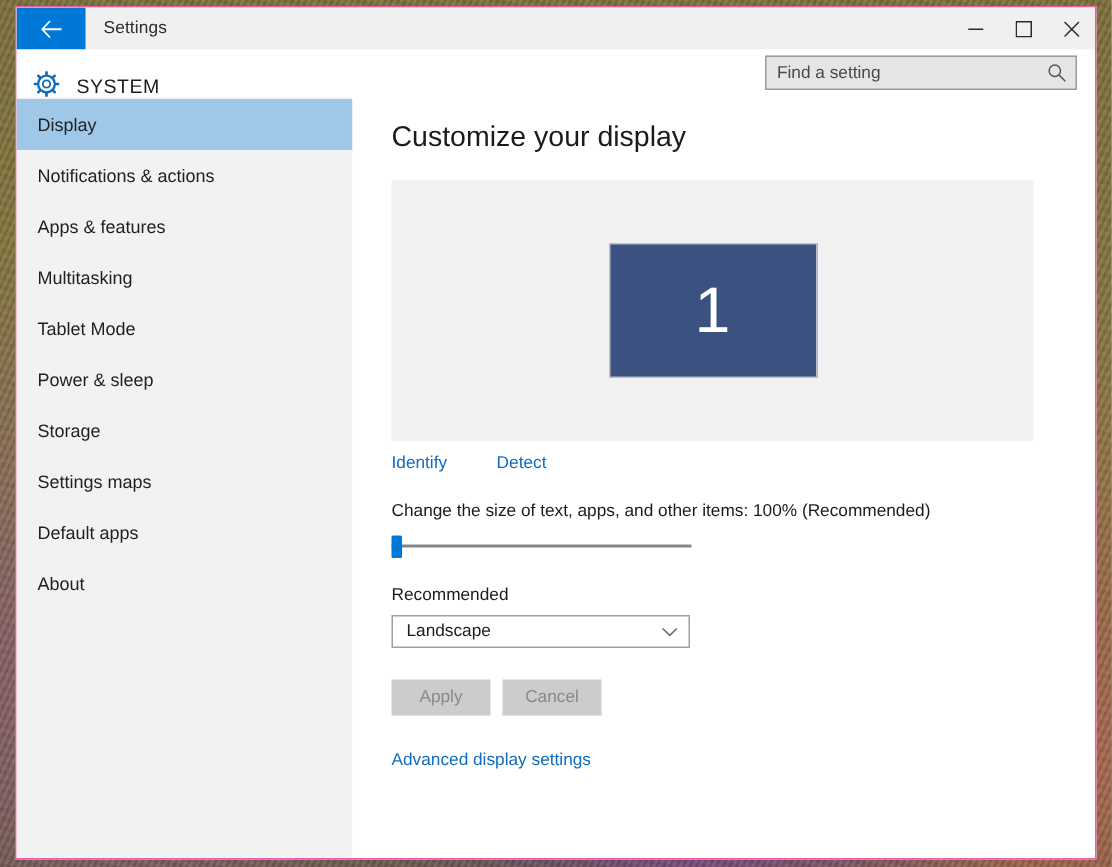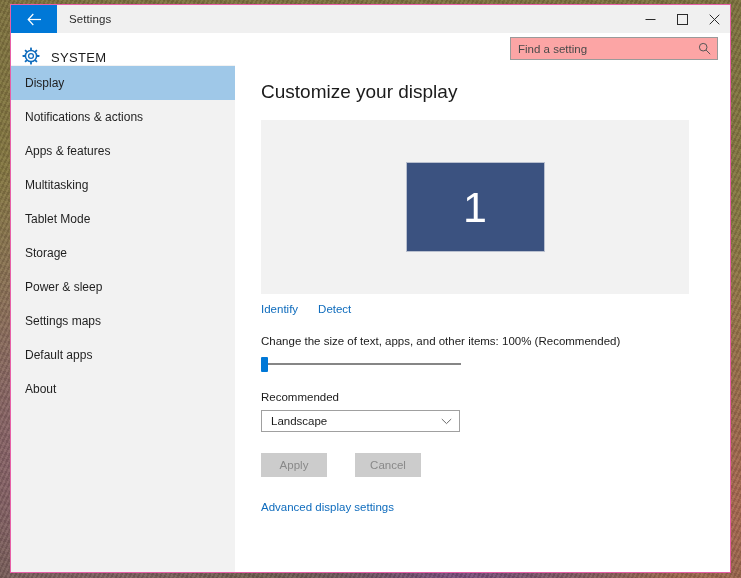--- a/index.html
+++ b/index.html
@@ -106,21 +106,21 @@
     color: #1b1b1b;
     letter-spacing: .35px;
   }
   #search-box {
     position: absolute;
     right: 12px;
     top: 4px;
     width: 208px;
     height: 23px;
     border: 1px solid #9a9a9a;
-    background: #fca5a5;
+    background: #e5e5e5;
     box-sizing: border-box;
     display: flex;
     align-items: center;
   }
   #search-input {
     border: none;
     outline: none;
     flex: 1 1 auto;
     height: 100%;
     font-family: "Liberation Sans", sans-serif;
@@ -192,21 +192,21 @@
   }
   #monitor-number {
     color: #ffffff;
     font-size: 43px;
     font-weight: 300;
     line-height: 1;
   }
   #preview-links {
     margin: 9px 0 0 26px;
     display: flex;
-    gap: 20px;
+    gap: 33px;
   }
   .link {
     color: #0f6cbd;
     font-size: 11.5px;
     text-decoration: none;
     cursor: pointer;
   }
   #scale-label {
     margin: 20px 0 0 26px;
     font-size: 11.5px;
@@ -251,21 +251,21 @@
     align-items: center;
     justify-content: space-between;
     padding: 0 7px 0 9px;
     font-size: 11.5px;
     color: #1b1b1b;
     gap: 35px;
   }
   #action-buttons {
     margin: 21px 0 0 26px;
     display: flex;
-    gap: 28px;
+    gap: 8px;
   }
   .btn {
     width: 66px;
     height: 24px;
     background: #cccccc;
     border: none;
     color: #898989;
     font-size: 11.5px;
     font-family: "Liberation Sans", sans-serif;
     display: flex;
@@ -350,24 +350,24 @@
       <div class="nav-item">
         <span>Apps &amp; features</span>
       </div>
       <div class="nav-item">
         <span>Multitasking</span>
       </div>
       <div class="nav-item">
         <span>Tablet Mode</span>
       </div>
       <div class="nav-item">
+        <span>Power &amp; sleep</span>
+      </div>
+      <div class="nav-item">
         <span>Storage</span>
-      </div>
-      <div class="nav-item">
-        <span>Power &amp; sleep</span>
       </div>
       <div class="nav-item">
         <span>Settings maps</span>
       </div>
       <div class="nav-item">
         <span>Default apps</span>
       </div>
       <div class="nav-item">
         <span>About</span>
       </div>

